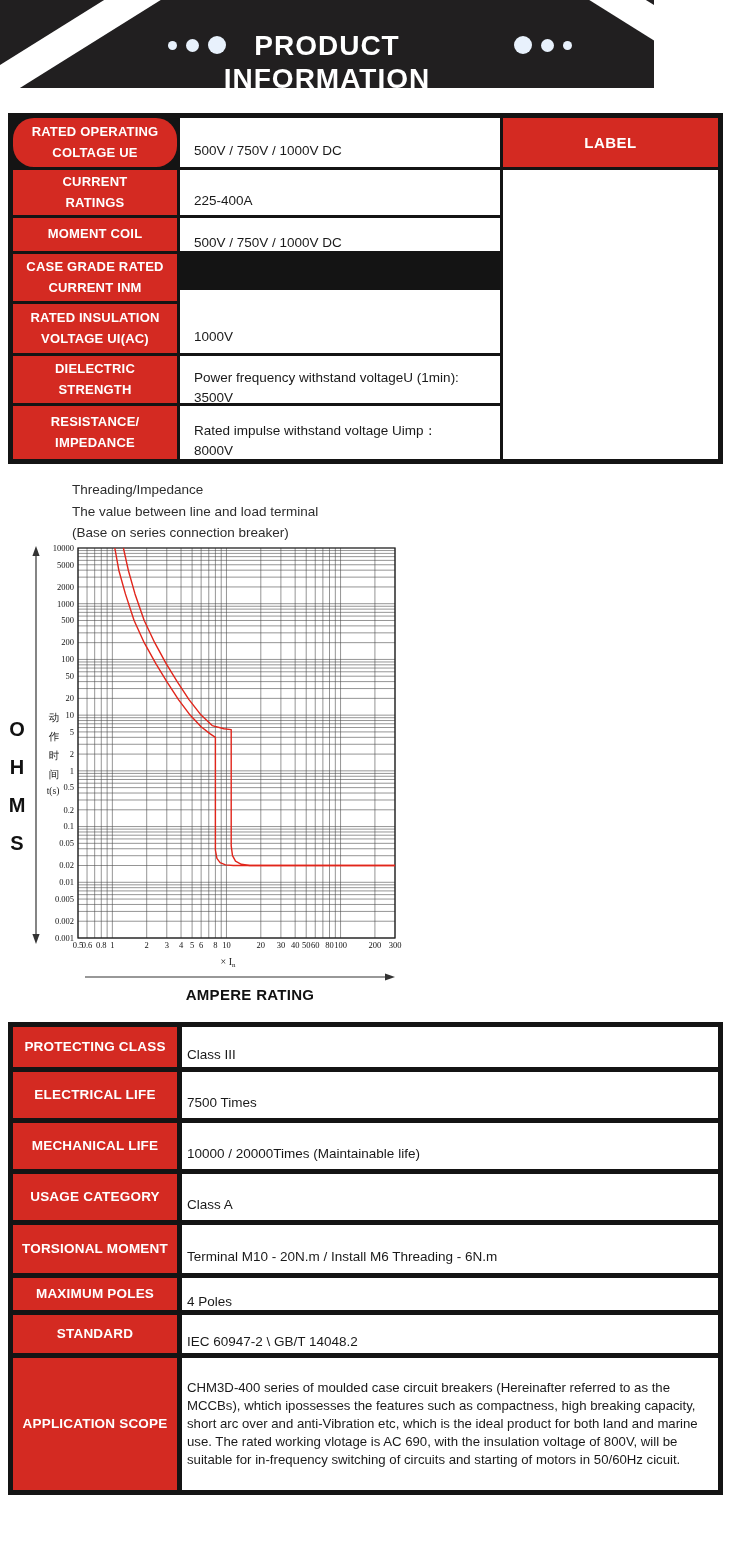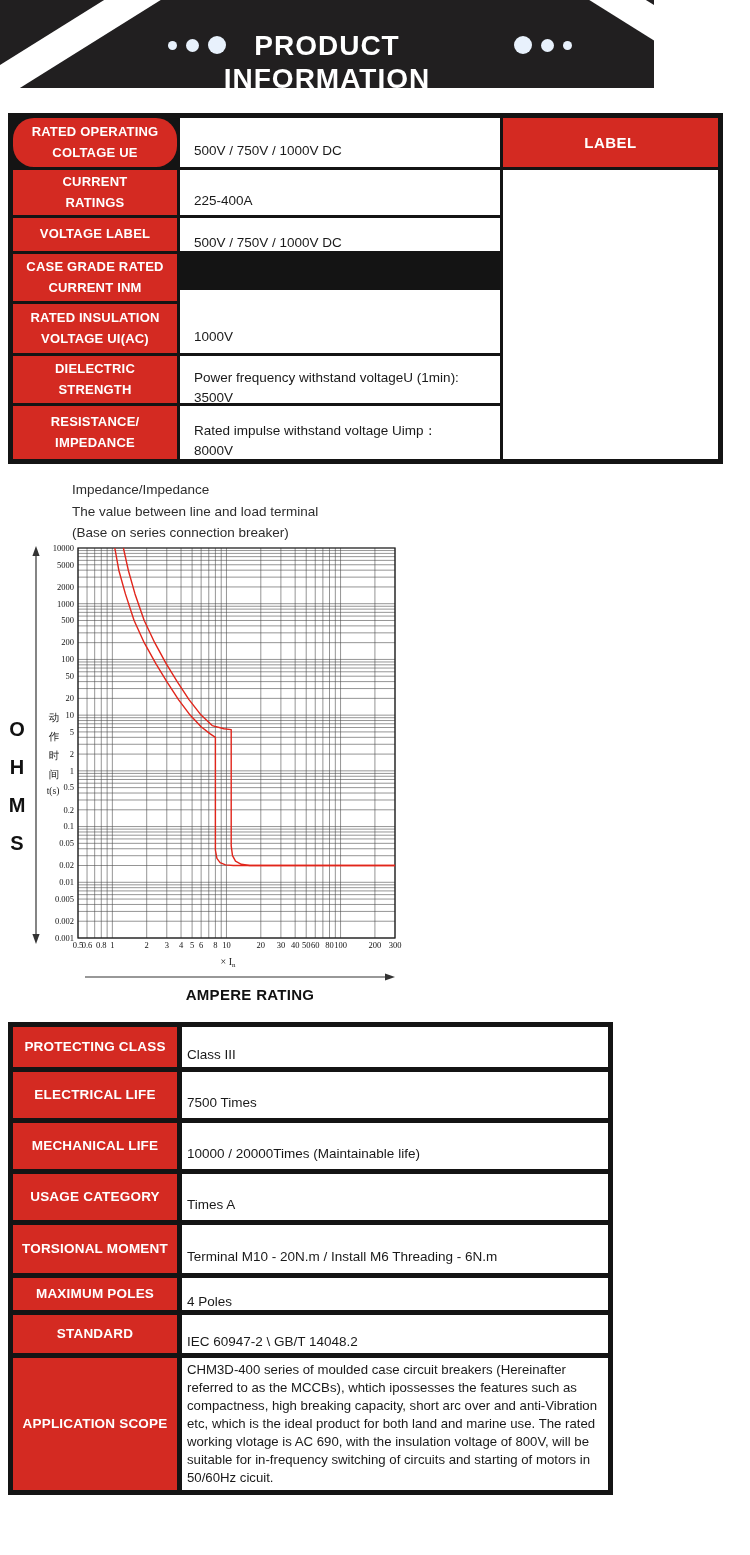--- a/index.html
+++ b/index.html
@@ -19,21 +19,21 @@
   .dot{border-radius:50%;}
   .dot-s{width:9px;height:9px;}
   .dot-m{width:13px;height:13px;}
   .dot-l{width:18px;height:18px;}
 
   
   .grid-table{position:absolute;box-sizing:border-box;background:#141414;display:grid;}
   .spec-table{left:8px;top:113px;width:715px;padding:5px;gap:3px;
     grid-template-columns:164px 320px 1fr;
     grid-template-rows:49px 45px 33px 47px 49px 47px 53px;}
-  .detail-table{left:8px;top:1022px;width:605px;padding:5px;gap:5px;
+  .detail-table{left:8px;top:1022px;width:715px;padding:5px;gap:5px;
     grid-template-columns:164px 1fr;
     grid-template-rows:40px 46px 46px 46px 48px 32px 38px 132px;}
   .cell-label{background:#d42a22;color:#fff;font-weight:bold;font-size:13px;
     display:flex;align-items:center;justify-content:center;text-align:center;
     white-space:pre-line;line-height:1.55;letter-spacing:.2px;padding:2px 4px;}
   .cell-value{background:#fff;display:flex;align-items:center;font-size:13.5px;
     white-space:pre-line;line-height:1.45;padding:20px 10px 4px 14px;color:#1a1a1a;}
   .detail-table .cell-value{padding-left:5px;}
   .detail-table .cell-label{font-size:13.5px;}
   .detail-table .cell-value.scope{font-size:13.2px;line-height:1.36;padding:6px 8px 6px 5px;}
@@ -73,41 +73,41 @@
 
   <section class="grid-table spec-table">
     <div class="side-label">LABEL</div>
     <div class="side-empty"></div>
   <div class="cell-label" style="grid-area: 1 / 1; border-radius: 21px;">RATED OPERATING
 COLTAGE UE</div>
       <div class="cell-value" style="grid-area: 1 / 2;">500V / 750V / 1000V DC</div>
       <div class="cell-label" style="grid-area: 2 / 1;">CURRENT
 RATINGS</div>
       <div class="cell-value" style="grid-area: 2 / 2;">225-400A</div>
-      <div class="cell-label" style="grid-area: 3 / 1;">VOLTAGE LABEL</div>
+      <div class="cell-label" style="grid-area: 3 / 1;">MOMENT COIL</div>
       <div class="cell-value" style="grid-area: 3 / 2;">500V / 750V / 1000V DC</div>
       <div class="cell-label" style="grid-area: 4 / 1;">CASE GRADE RATED
 CURRENT INM</div>
       <div class="cell-value" style="grid-area: 4 / 2; margin-top: 36px;">400A</div>
       <div class="cell-label" style="grid-area: 5 / 1;">RATED INSULATION
 VOLTAGE UI(AC)</div>
       <div class="cell-value" style="grid-area: 5 / 2;">1000V</div>
       <div class="cell-label" style="grid-area: 6 / 1;">DIELECTRIC
 STRENGTH</div>
       <div class="cell-value" style="grid-area: 6 / 2;">Power frequency withstand voltageU (1min):
 3500V</div>
       <div class="cell-label" style="grid-area: 7 / 1;">RESISTANCE/
 IMPEDANCE</div>
       <div class="cell-value" style="grid-area: 7 / 2;">Rated impulse withstand voltage Uimp：
 8000V</div>
     </section>
 
   <section>
     <div class="chart-captions">
-      <div>Impedance/Impedance</div>
+      <div>Threading/Impedance</div>
       <div>The value between line and load terminal</div>
       <div>(Base on series connection breaker)</div>
     </div>
     <svg class="chart-svg" width="430" height="470" viewBox="0 0 430 470" xmlns="http://www.w3.org/2000/svg">
         <line x1="78" x2="78" y1="4" y2="394" stroke="#4d4d4d" stroke-width="0.6"></line>
         <line x1="87.0349490488075" x2="87.0349490488075" y1="4" y2="394" stroke="#4d4d4d" stroke-width="0.6"></line>
         <line x1="94.67388962483761" x2="94.67388962483761" y1="4" y2="394" stroke="#4d4d4d" stroke-width="0.6"></line>
         <line x1="101.29104093702338" x2="101.29104093702338" y1="4" y2="394" stroke="#4d4d4d" stroke-width="0.6"></line>
         <line x1="107.12778204807003" x2="107.12778204807003" y1="4" y2="394" stroke="#4d4d4d" stroke-width="0.6"></line>
         <line x1="112.34892488747843" x2="112.34892488747843" y1="4" y2="394" stroke="#4d4d4d" stroke-width="0.6"></line>
@@ -259,21 +259,21 @@
   </section>
 
   <section class="grid-table detail-table">
       <div class="cell-label">PROTECTING CLASS</div>
       <div class="cell-value">Class III</div>
       <div class="cell-label">ELECTRICAL LIFE</div>
       <div class="cell-value">7500 Times</div>
       <div class="cell-label">MECHANICAL LIFE</div>
       <div class="cell-value">10000 / 20000Times  (Maintainable life)</div>
       <div class="cell-label">USAGE CATEGORY</div>
-      <div class="cell-value">Times A</div>
+      <div class="cell-value">Class A</div>
       <div class="cell-label">TORSIONAL MOMENT</div>
       <div class="cell-value">Terminal M10 - 20N.m / Install M6 Threading - 6N.m</div>
       <div class="cell-label">MAXIMUM POLES</div>
       <div class="cell-value">4 Poles</div>
       <div class="cell-label">STANDARD</div>
       <div class="cell-value">IEC 60947-2 \ GB/T 14048.2</div>
       <div class="cell-label">APPLICATION SCOPE</div>
       <div class="cell-value scope">CHM3D-400 series of moulded case circuit breakers (Hereinafter referred to as the MCCBs), whtich ipossesses the features such as compactness, high breaking capacity, short arc over and anti-Vibration etc, which is the ideal product for both land and marine use. The rated working vlotage is AC 690, with the insulation voltage of 800V, will be suitable for in-frequency switching of circuits and starting of motors in 50/60Hz cicuit.</div>
     </section>
 

